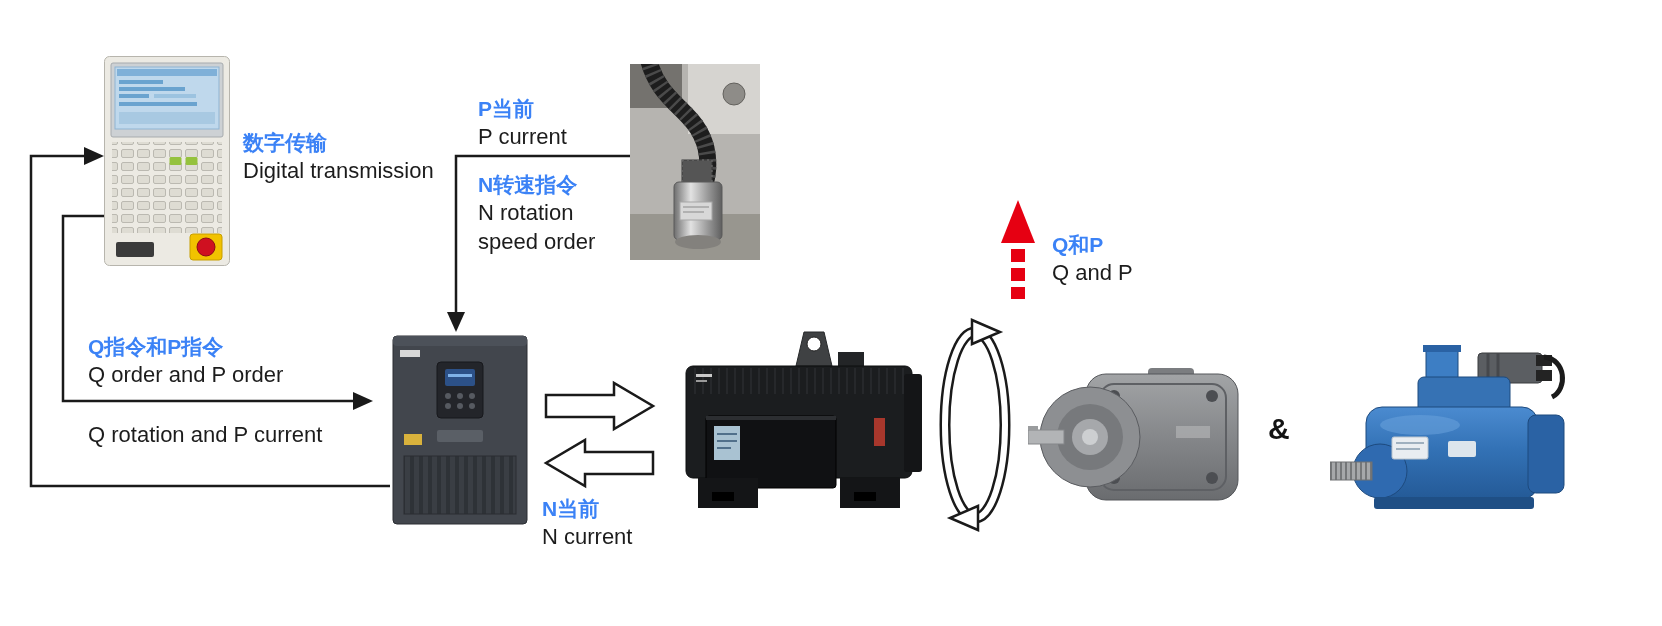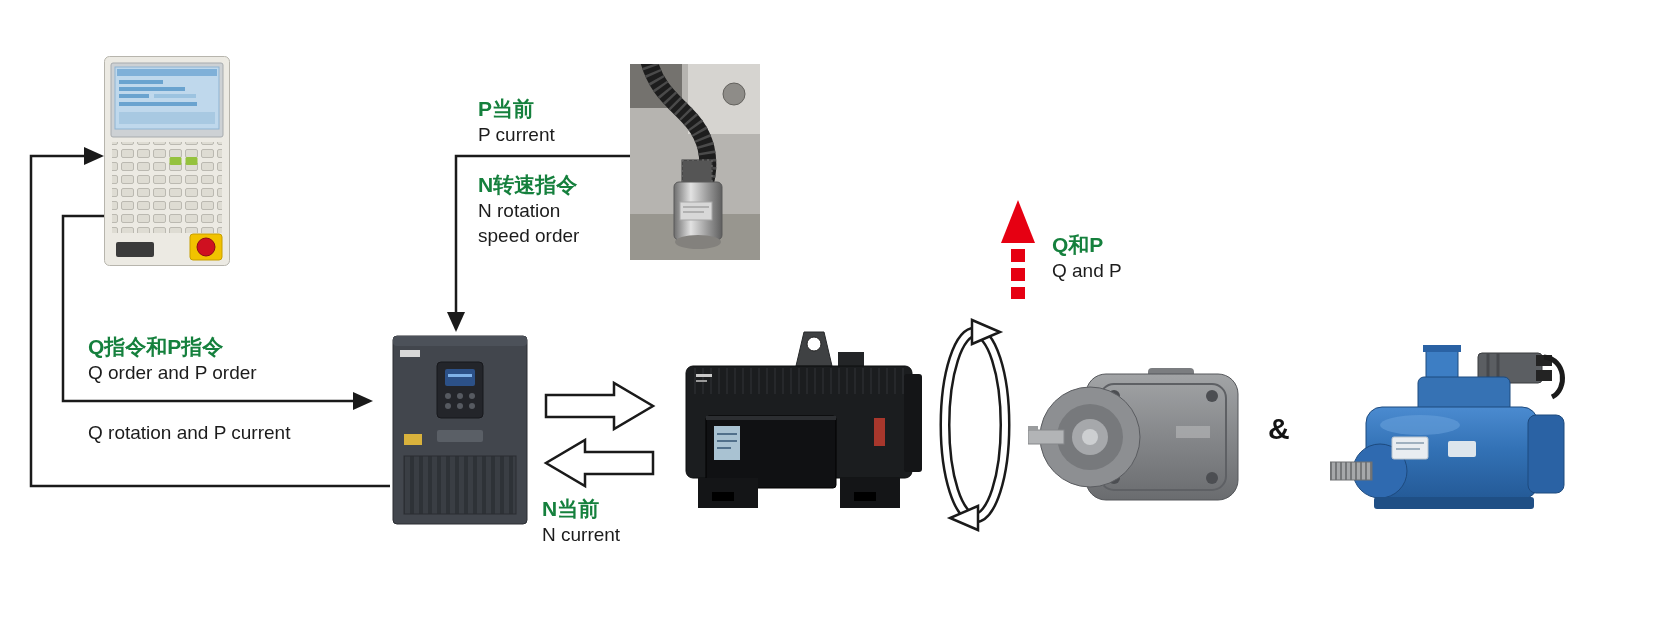--- a/index.html
+++ b/index.html
@@ -2,22 +2,22 @@
 <html><head>
 <meta charset="utf-8">
 <style>
   * { margin:0; padding:0; box-sizing:border-box; }
   html,body { background:#ffffff; }
   body { font-family:"Liberation Sans","DejaVu Sans",sans-serif; color:#111; }
   .canvas { position:relative; width:1662px; height:626px; background:#ffffff; overflow:hidden; }
   .layer { position:absolute; left:0; top:0; z-index:1; }
   .fig { position:absolute; z-index:2; }
   .label { position:absolute; z-index:3; white-space:nowrap; }
-  .label .zh { font-size:21px; font-weight:700; line-height:1.25; color:#15803d; }
-  .label .en { font-size:19px; font-weight:400; line-height:1.32; color:#1c1c1c; }
+  .label .zh { font-size:21px; font-weight:700; line-height:1.25; color:#3b82f6; }
+  .label .en { font-size:22px; font-weight:400; line-height:1.32; color:#1c1c1c; }
   .amp { position:absolute; z-index:3; font-size:30px; font-weight:700; color:#141414; }
   .wire { fill:none; stroke:#1a1a1a; stroke-width:2.5; }
   .head { fill:#1a1a1a; stroke:none; }
   .hollow { fill:#ffffff; stroke:#1a1a1a; stroke-width:2.5; stroke-linejoin:miter; }
   .rotOuter { fill:none; stroke:#1a1a1a; stroke-width:11; }
   .rotInner { fill:none; stroke:#ffffff; stroke-width:6; }
   .rotHead { fill:#ffffff; stroke:#1a1a1a; stroke-width:2.5; stroke-linejoin:miter; }
 </style>
 </head>
 <body>
@@ -249,20 +249,24 @@
       <g>
         <rect x="62" y="92" width="36" height="22" rx="2" fill="#e9edf1" stroke="#b9c4ce"></rect>
         <line x1="66" y1="98" x2="94" y2="98" stroke="#9fb0bf" stroke-width="2"></line>
         <line x1="66" y1="104" x2="90" y2="104" stroke="#9fb0bf" stroke-width="2"></line>
         <rect x="118" y="96" width="28" height="16" rx="2" fill="#dde5ec"></rect>
       </g>
       <rect x="44" y="152" width="160" height="12" rx="3" fill="#1f4f85"></rect>
     </svg>
   </figure>
 
+  <div class="label" style="left:243px;top:130px">
+    <div class="zh">数字传输</div>
+    <div class="en">Digital transmission</div>
+  </div>
 
   <div class="label" style="left:478px;top:96px">
     <div class="zh">P当前</div>
     <div class="en">P current</div>
   </div>
 
   <div class="label" style="left:88px;top:334px">
     <div class="zh">Q指令和P指令</div>
     <div class="en">Q order and P order</div>
   </div>

